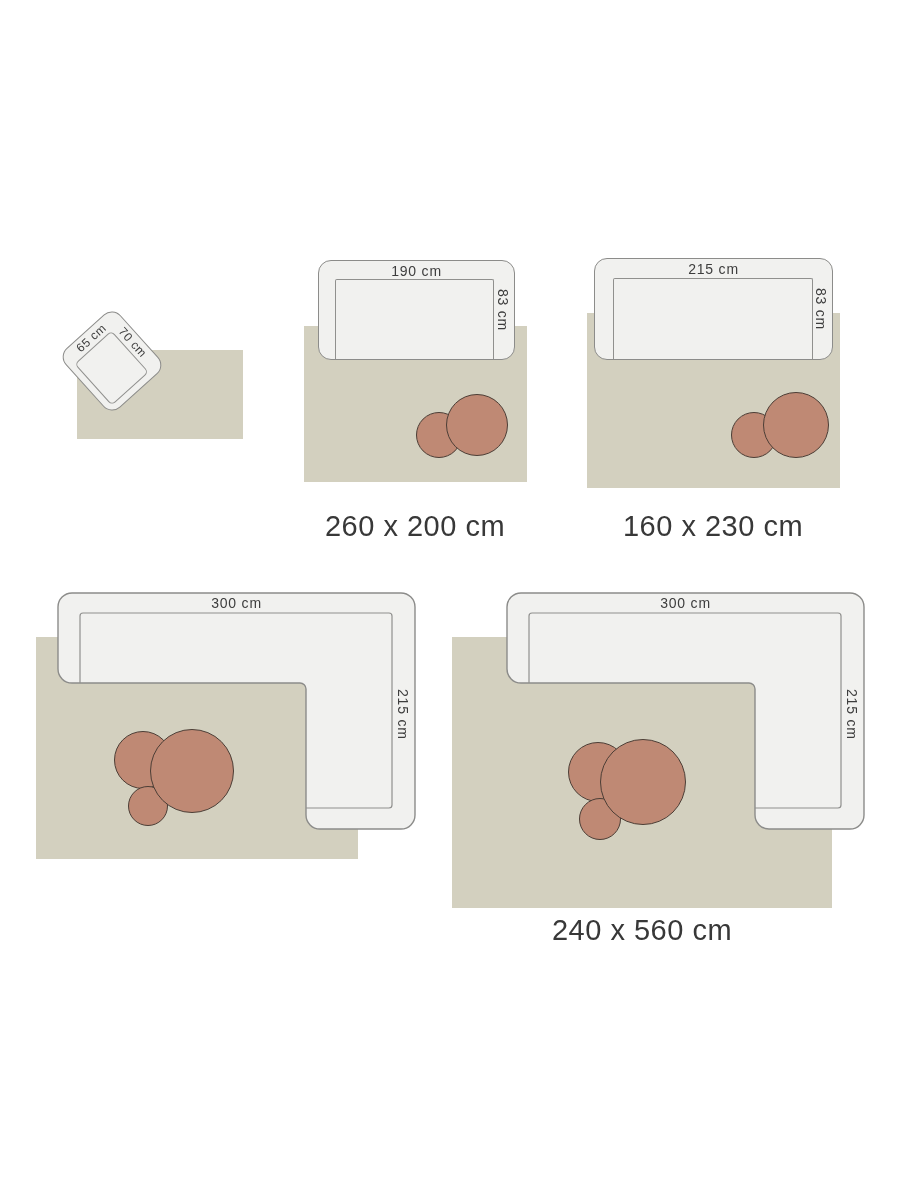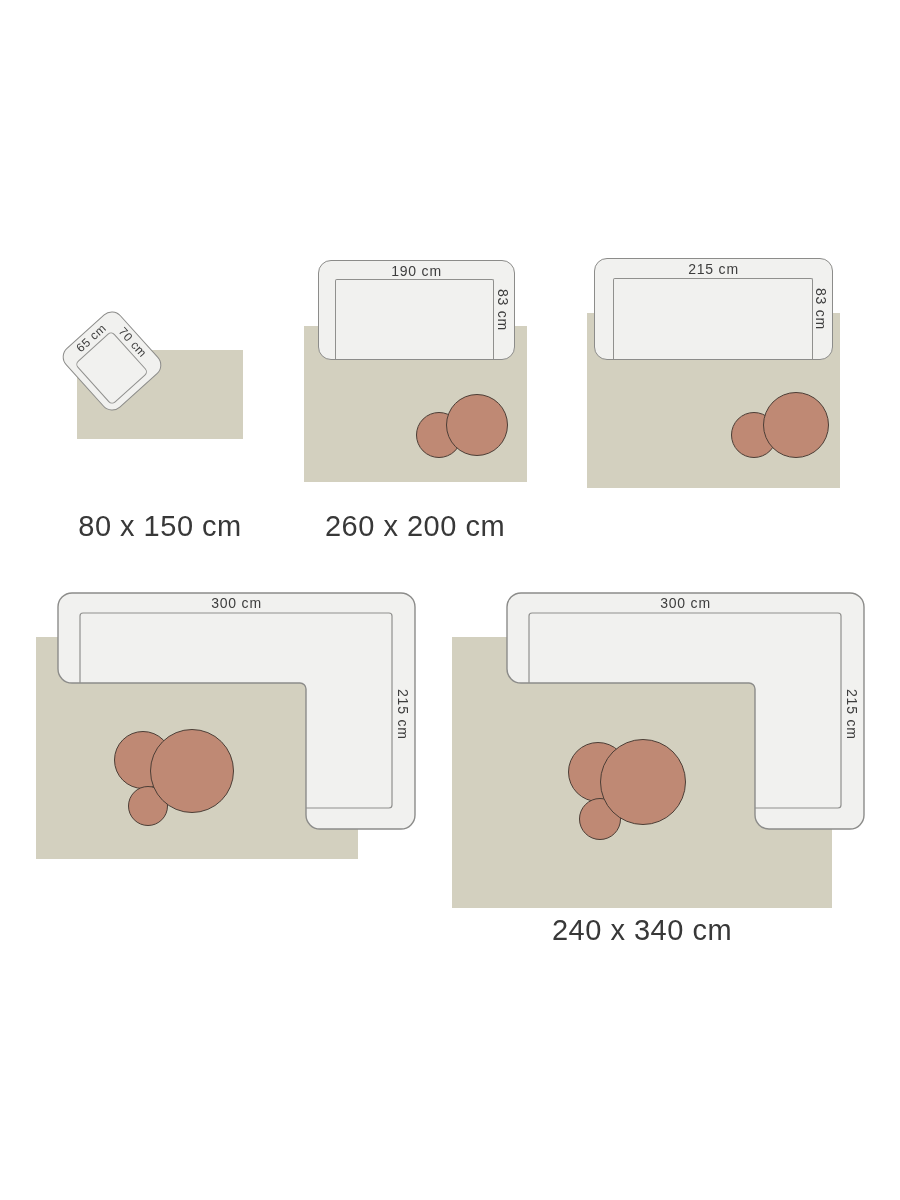--- a/index.html
+++ b/index.html
@@ -49,40 +49,40 @@
 <body>
 
 <div class="stage">
 
   <div class="rug" style="left:77px;top:350px;width:166px;height:89px;"></div>
   <div class="chair">
     <div class="dim top">65 cm</div>
     <div class="dim vert side">70 cm</div>
     <div class="chair-seat"></div>
   </div>
-  <div class="size-label" style="left:40px;top:509px;width:240px;">80 x 150 cm</div>
 
   <div class="rug" style="left:304px;top:326px;width:223px;height:156px;"></div>
   <div class="sofa" style="left:318px;top:260px;width:197px;height:100px;">
     <div class="dim top">190 cm</div>
     <div class="dim vert side">83 cm</div>
     <div class="seat" style="left:16px;top:18px;right:20px;bottom:0;"></div>
   </div>
   <div class="circle" style="left:416px;top:412px;width:46px;height:46px;"></div>
   <div class="circle" style="left:446px;top:394px;width:62px;height:62px;"></div>
   <div class="size-label" style="left:295px;top:509px;width:240px;">260 x 200 cm</div>
 
   <div class="rug" style="left:587px;top:313px;width:253px;height:175px;"></div>
   <div class="sofa" style="left:594px;top:258px;width:239px;height:102px;">
     <div class="dim top">215 cm</div>
     <div class="dim vert side">83 cm</div>
     <div class="seat" style="left:18px;top:19px;right:19px;bottom:0;"></div>
   </div>
   <div class="circle" style="left:731px;top:412px;width:46px;height:46px;"></div>
   <div class="circle" style="left:763px;top:392px;width:66px;height:66px;"></div>
+  <div class="size-label" style="left:593px;top:509px;width:240px;">160 x 230 cm</div>
 
   <div class="rug" style="left:36px;top:637px;width:322px;height:222px;"></div>
   <svg class="lsofa" style="left:58px;top:593px;" width="357" height="236" viewBox="0 0 357 236">
     <path d="M 14 0 H 343 A 14 14 0 0 1 357 14 V 222 A 14 14 0 0 1 343 236 H 262 A 14 14 0 0 1 248 222 V 96 A 6 6 0 0 0 242 90 H 14 A 14 14 0 0 1 0 76 V 14 A 14 14 0 0 1 14 0 Z" fill="var(--sofa-fill)" stroke="var(--sofa-border)" stroke-width="1.4"></path>
     <path d="M 22 90 V 23 Q 22 20 25 20 H 331 Q 334 20 334 23 V 212 Q 334 215 331 215 H 248" fill="none" stroke="var(--seat-border)" stroke-width="1.2"></path>
   </svg>
   <div class="dim" style="left:58px;top:596px;width:357px;text-align:center;">300 cm</div>
   <div class="dim vert" style="left:396px;top:689px;">215 cm</div>
   <div class="circle" style="left:114px;top:731px;width:58px;height:58px;"></div>
   <div class="circle" style="left:128px;top:786px;width:40px;height:40px;"></div>
@@ -91,15 +91,15 @@
   <div class="rug" style="left:452px;top:637px;width:380px;height:271px;"></div>
   <svg class="lsofa" style="left:507px;top:593px;" width="357" height="236" viewBox="0 0 357 236">
     <path d="M 14 0 H 343 A 14 14 0 0 1 357 14 V 222 A 14 14 0 0 1 343 236 H 262 A 14 14 0 0 1 248 222 V 96 A 6 6 0 0 0 242 90 H 14 A 14 14 0 0 1 0 76 V 14 A 14 14 0 0 1 14 0 Z" fill="var(--sofa-fill)" stroke="var(--sofa-border)" stroke-width="1.4"></path>
     <path d="M 22 90 V 23 Q 22 20 25 20 H 331 Q 334 20 334 23 V 212 Q 334 215 331 215 H 248" fill="none" stroke="var(--seat-border)" stroke-width="1.2"></path>
   </svg>
   <div class="dim" style="left:507px;top:596px;width:357px;text-align:center;">300 cm</div>
   <div class="dim vert" style="left:845px;top:689px;">215 cm</div>
   <div class="circle" style="left:568px;top:742px;width:60px;height:60px;"></div>
   <div class="circle" style="left:579px;top:798px;width:42px;height:42px;"></div>
   <div class="circle" style="left:600px;top:739px;width:86px;height:86px;"></div>
-  <div class="size-label" style="left:502px;top:913px;width:280px;">240 x 340 cm</div>
+  <div class="size-label" style="left:502px;top:913px;width:280px;">240 x 560 cm</div>
 
 </div>
 
 </body></html>

